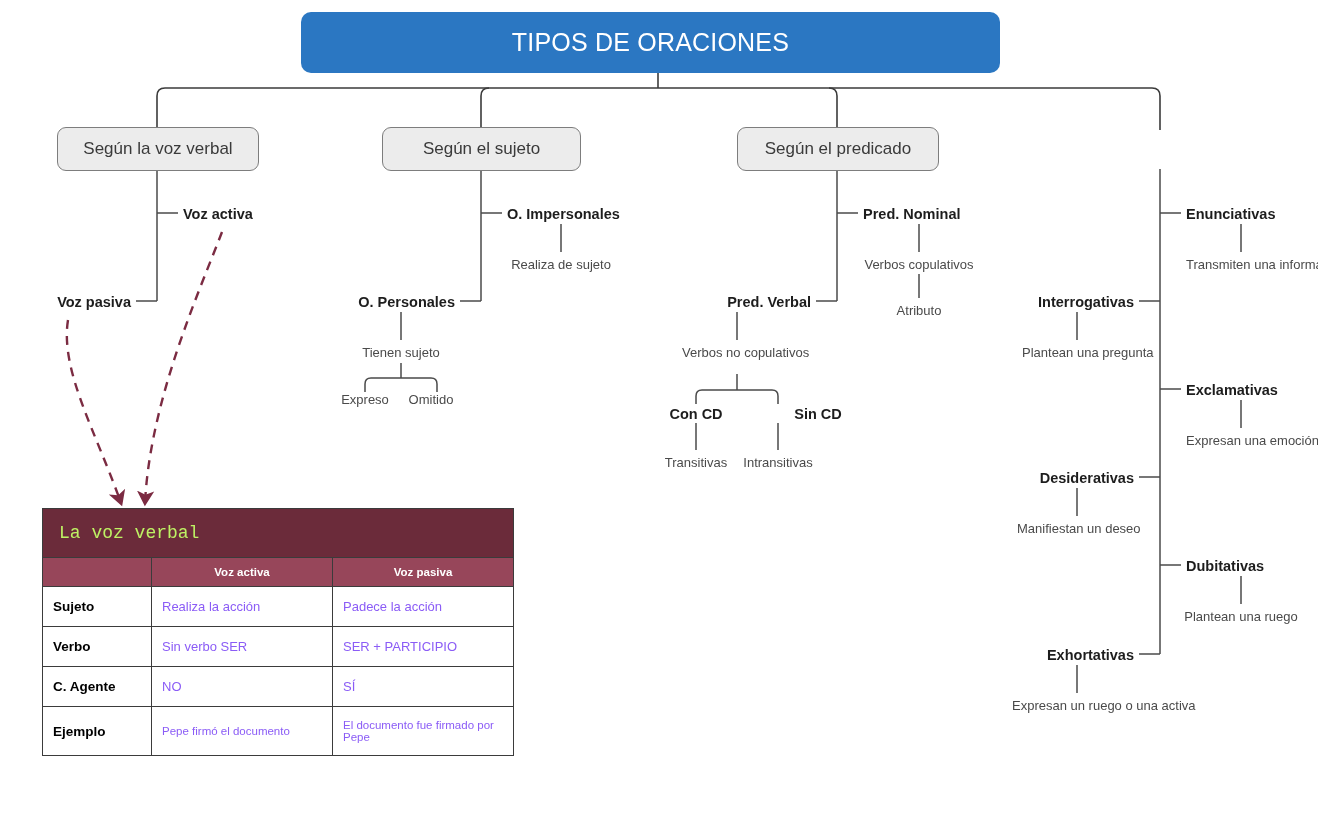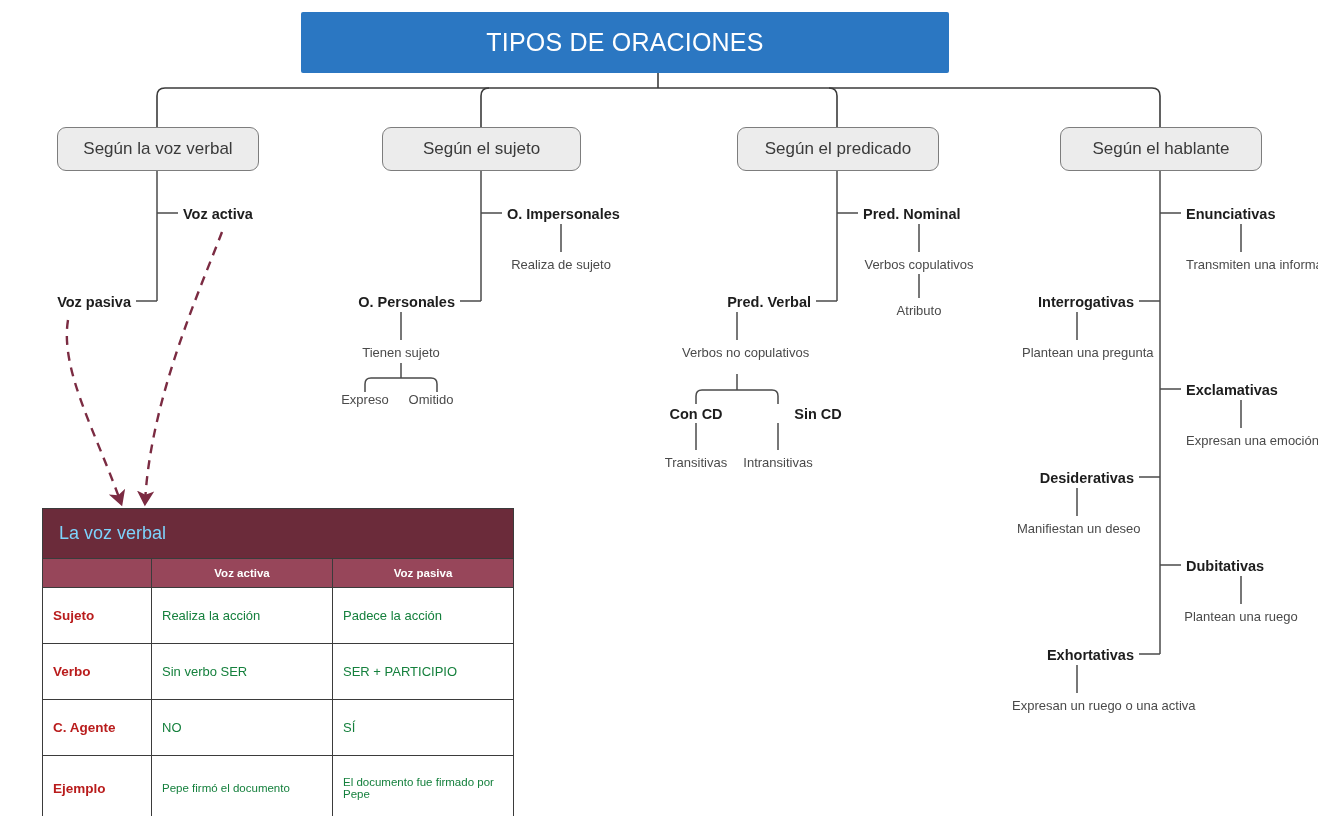--- a/index.html
+++ b/index.html
@@ -7,22 +7,22 @@
   body{
     width:1318px;height:816px;background:#ffffff;
     font-family:"Liberation Sans", sans-serif;
     color:#2b2b2b;overflow:hidden;position:relative;
   }
   #stage{position:absolute;inset:0;width:1318px;height:816px;}
   .svg-layer{position:absolute;left:0;top:0;width:1318px;height:816px;pointer-events:none;}
 
   
   .root-box{
-    position:absolute;left:301px;top:12px;width:648px;height:61px;
-    background:#2B77C2;border-radius:2px;
+    position:absolute;left:301px;top:12px;width:699px;height:61px;
+    background:#2B77C2;border-radius:10px;
     display:flex;align-items:center;justify-content:center;
   }
   .root-box span{
     color:#ffffff;font-size:25px;letter-spacing:.2px;font-weight:400;
   }
 
   
   .cat-box{
     position:absolute;height:42px;
     background:#ececec;border:1.4px solid #7d7d7d;border-radius:9px;
@@ -36,35 +36,35 @@
   .lbl.n{font-weight:400;font-size:13px;color:#4a4a4a;}
   .lbl.r{text-align:right;}
   .lbl.tc{transform:translateX(-50%);text-align:center;}
 
   
   .tbl{
     position:absolute;left:42px;top:508px;width:472px;
     border:1.6px solid #3b3b3b;border-collapse:collapse;background:#fff;
   }
   .tbl .title-row td{
-    background:#6B2B3A;color:#7dd3fc;font-size:18px;
-    padding:14px 16px;border:1.6px solid #3b3b3b;
+    background:#6B2B3A;color:#bef264;font-size:18px;
+    padding:14px 16px;border:1.6px solid #3b3b3b;font-family:Liberation Mono, monospace;
   }
   .tbl .sub-row td{
     background:#97465A;color:#fff;font-size:11.5px;font-weight:700;
     text-align:center;padding:8px 4px;border:1.6px solid #3b3b3b;
   }
   .tbl .sub-row td.blank{background:#97465A;}
   .tbl td{border:1.6px solid #3b3b3b;}
   .tbl .row-head{
-    font-weight:700;font-size:13.5px;color:#b91c1c;
+    font-weight:700;font-size:13.5px;color:#000000;
     padding:12px 10px;width:88px;
   }
   .tbl .cell{
-    font-size:13px;color:#15803d;padding:20px 10px;width:160px;
+    font-size:13px;color:#8b5cf6;padding:12px 10px;width:160px;
   }
   .tbl .cell.small{font-size:11.5px;}
 </style>
 </head>
 <body>
 
 <div id="stage">
 
   <svg class="svg-layer" viewBox="0 0 1318 816" width="1318" height="816">
     <g fill="none" stroke="#3b3b3b" stroke-width="1.6">
@@ -139,23 +139,20 @@
 
   <div class="cat-box" style="left:57px;top:127px;width:200px;">
     <span>Según la voz verbal</span>
   </div>
   <div class="cat-box" style="left:737px;top:127px;width:200px;">
     <span>Según el predicado</span>
   </div>
   <div class="cat-box" style="left:382px;top:127px;width:197px;">
     <span>Según el sujeto</span>
   </div>
-  <div class="cat-box" style="left:1060px;top:127px;width:200px;">
-    <span>Según el hablante</span>
-  </div>
 
   <div class="lbl b" style="left:183px;top:206px;">Voz activa</div>
   <div class="lbl b r" style="left:0px;top:294px;width:131px;">Voz pasiva</div>
 
   <div class="lbl b" style="left:507px;top:206px;">O. Impersonales</div>
   <div class="lbl n tc" style="left:561px;top:257px;">Realiza de sujeto</div>
 
   <div class="lbl b r" style="left:300px;top:294px;width:155px;">O. Personales</div>
   <div class="lbl n tc" style="left:401px;top:345px;">Tienen sujeto</div>
   <div class="lbl n tc" style="left:365px;top:392px;">Expreso</div>

